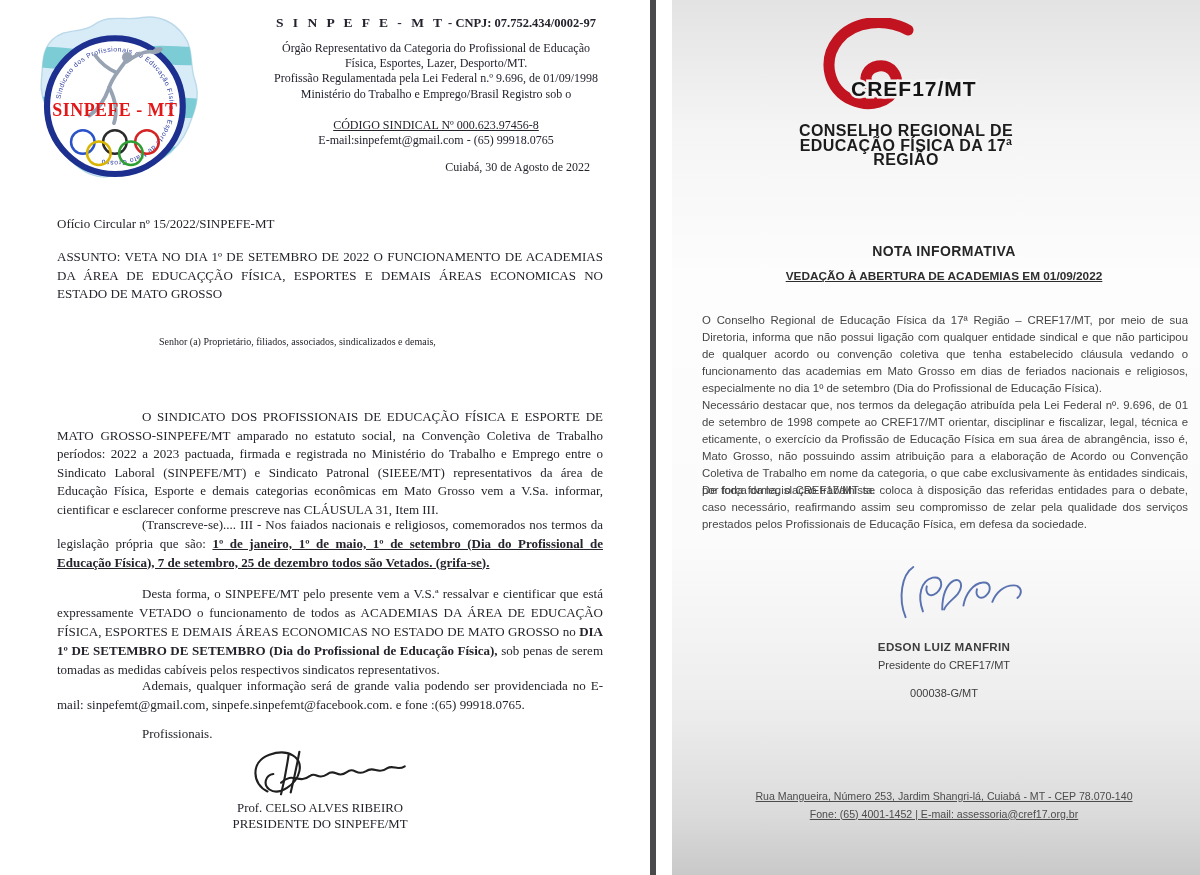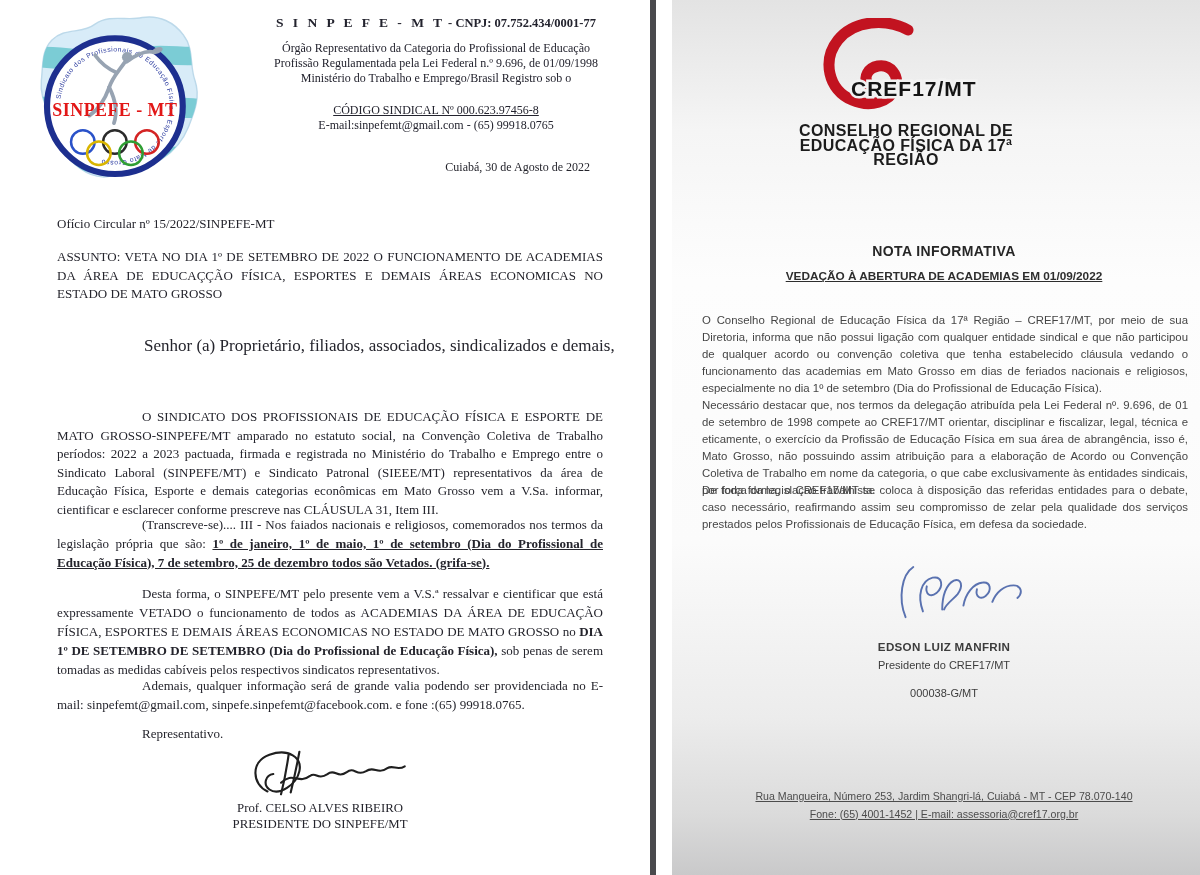--- a/index.html
+++ b/index.html
@@ -18,21 +18,21 @@
   
   .l-logo{position:absolute;left:14px;top:10px;width:198px;height:198px;}
   .l-head{position:absolute;left:268px;top:14px;width:336px;text-align:center;font-size:12px;line-height:15.2px;color:#23232e;}
   .l-head .org{font-size:13.5px;font-weight:bold;letter-spacing:3px;line-height:18px;}
   .l-head .cnpj{font-size:12.5px;font-weight:bold;letter-spacing:0px;}
   .l-head .gap{height:9px;}
   .l-head .und{text-decoration:underline;margin-top:16px;}
   .l-date{position:absolute;left:300px;top:160px;width:290px;text-align:right;font-size:12px;}
   .l-ref{position:absolute;left:57px;top:216px;font-size:13px;}
   .l-subject{position:absolute;left:57px;top:248px;width:546px;font-size:13px;line-height:18.5px;text-align:justify;}
-  .l-salut{position:absolute;left:144px;top:336px;font-size:17px;}
+  .l-salut{position:absolute;left:159px;top:336px;font-size:10px;}
   .l-para{position:absolute;left:57px;width:546px;font-size:13px;text-align:justify;text-indent:85px;}
   .l-p1{top:408px;line-height:18.6px;}
   .l-p2{top:516px;line-height:18.8px;}
   .l-p3{top:584px;line-height:19px;}
   .l-p4{top:676px;line-height:19px;}
   .l-close{position:absolute;left:142px;top:726px;font-size:13px;}
   .bold-und{font-weight:bold;text-decoration:underline;}
   .l-sig{position:absolute;left:238px;top:746px;width:175px;height:58px;}
   .l-signer{position:absolute;left:185px;top:801px;width:270px;text-align:center;font-size:12.8px;line-height:15.5px;}
   
@@ -89,24 +89,25 @@
       <circle cx="107" cy="140" r="12.5" stroke="#2b2b2b"></circle>
       <circle cx="141" cy="140" r="12.5" stroke="#d42424"></circle>
       <circle cx="90" cy="152" r="12.5" stroke="#d9b500"></circle>
       <circle cx="124" cy="152" r="12.5" stroke="#2f9e33"></circle>
     </g>
   </svg>
 
   <div class="l-head">
     <div>
       <span class="org">S I N P E F E - M T</span>
-      <span class="cnpj">-  CNPJ: 07.752.434/0001-77</span>
+      <span class="cnpj">-  CNPJ: 07.752.434/0002-97</span>
     </div>
     <div class="gap"></div>
     <div>Órgão Representativo da Categoria do Profissional de Educação</div>
+    <div>Física, Esportes, Lazer, Desporto/MT.</div>
     <div>Profissão Regulamentada pela Lei Federal n.º 9.696, de 01/09/1998</div>
     <div>Ministério do Trabalho e Emprego/Brasil  Registro sob o</div>
     <div class="und">CÓDIGO SINDICAL  Nº  000.623.97456-8</div>
     <div>E-mail:sinpefemt@gmail.com - (65) 99918.0765</div>
   </div>
 
   <div class="l-date">Cuiabá, 30 de  Agosto  de 2022</div>
 
   <div class="l-ref">Ofício Circular nº 15/2022/SINPEFE-MT</div>
 
@@ -115,21 +116,21 @@
   <div class="l-salut">Senhor (a) Proprietário, filiados, associados, sindicalizados e demais,</div>
 
   <div class="l-para l-p1">O SINDICATO DOS PROFISSIONAIS DE EDUCAÇÃO FÍSICA E ESPORTE DE MATO GROSSO-SINPEFE/MT amparado no estatuto social, na  Convenção Coletiva de Trabalho períodos: 2022 a 2023 pactuada, firmada e registrada no Ministério do Trabalho e Emprego entre o Sindicato Laboral (SINPEFE/MT) e Sindicato Patronal (SIEEE/MT) representativos da área de Educação Física, Esporte e demais categorias econômicas em Mato Grosso  vem a V.Sa. informar, cientificar e esclarecer conforme prescreve nas  CLÁUSULA 31, Item III.</div>
 
   <div class="l-para l-p2"><span>(Transcreve-se)....    III - Nos faiados nacionais e religiosos, comemorados nos termos da legislação própria que são:  </span><span class="bold-und">1º de janeiro, 1º de maio,  1º de setembro (Dia do Profissional de Educação Física), 7 de setembro, 25 de dezembro todos são Vetados. (grifa-se).</span></div>
 
   <div class="l-para l-p3"><span>Desta forma, o SINPEFE/MT pelo presente vem a V.S.ª ressalvar e cientificar que está expressamente VETADO o funcionamento de todos as  ACADEMIAS DA ÁREA DE EDUCAÇÃO FÍSICA, ESPORTES E DEMAIS ÁREAS ECONOMICAS NO ESTADO DE MATO GROSSO no </span><b>DIA 1º DE SETEMBRO DE SETEMBRO (Dia do Profissional de Educação Física),</b><span> sob penas de serem  tomadas as medidas cabíveis pelos respectivos sindicatos representativos.</span></div>
 
   <div class="l-para l-p4">Ademais, qualquer informação será de grande valia podendo ser providenciada no E-mail: sinpefemt@gmail.com, sinpefe.sinpefemt@facebook.com. e  fone :(65) 99918.0765.</div>
 
-  <div class="l-close">Representativo.</div>
+  <div class="l-close">Profissionais.</div>
 
   <svg class="l-sig" viewBox="0 0 180 60">
     <g fill="none" stroke="#1f1f1f" stroke-width="2.2" stroke-linecap="round">
       <path d="M30,47 C14,40 12,16 32,9 C52,2 66,12 63,26 C60,40 42,52 32,45 C25,40 28,30 36,29"></path>
       <path d="M52,8 C50,22 47,38 44,50"></path>
       <path d="M63,6 C60,22 57,36 54,48"></path>
       <path d="M44,38 C56,26 62,40 74,31 C80,26 82,36 92,29 C100,23 102,34 112,27 C120,21 122,32 132,26 C140,20 144,30 154,23 C160,19 164,26 172,21"></path>
     </g>
   </svg>
 

